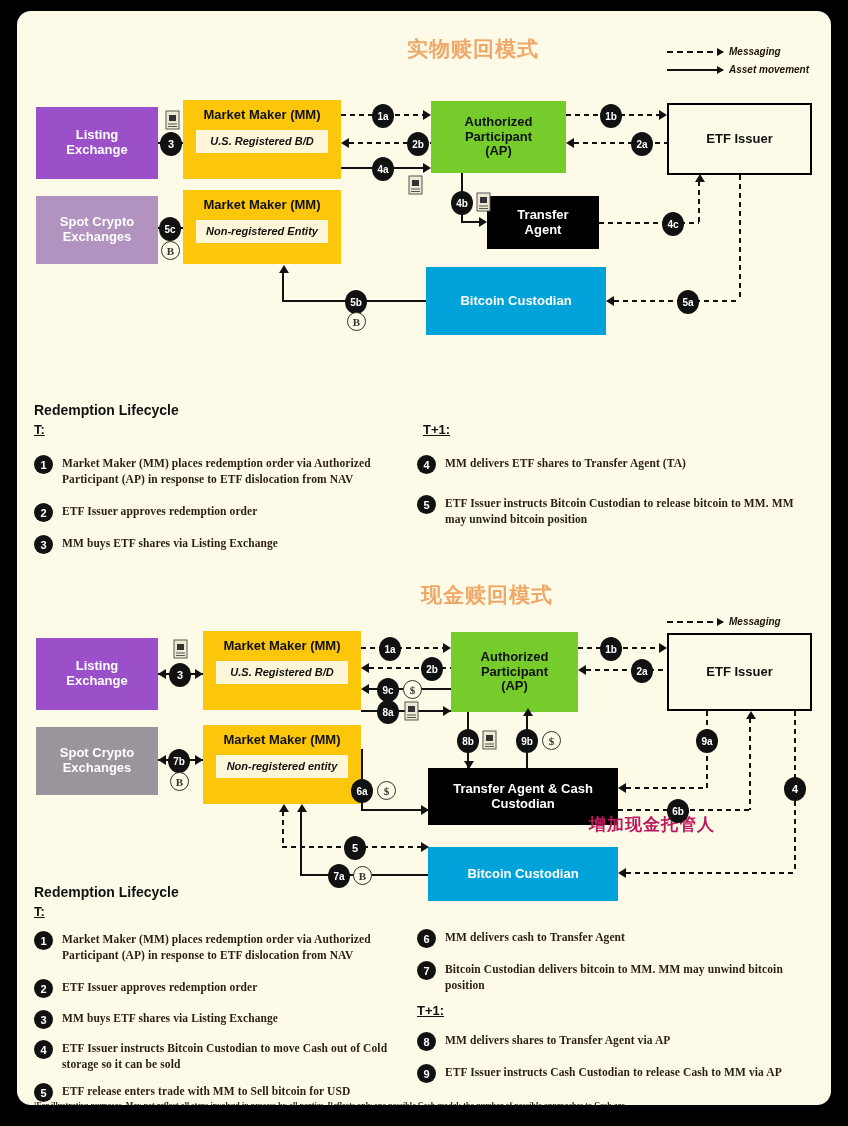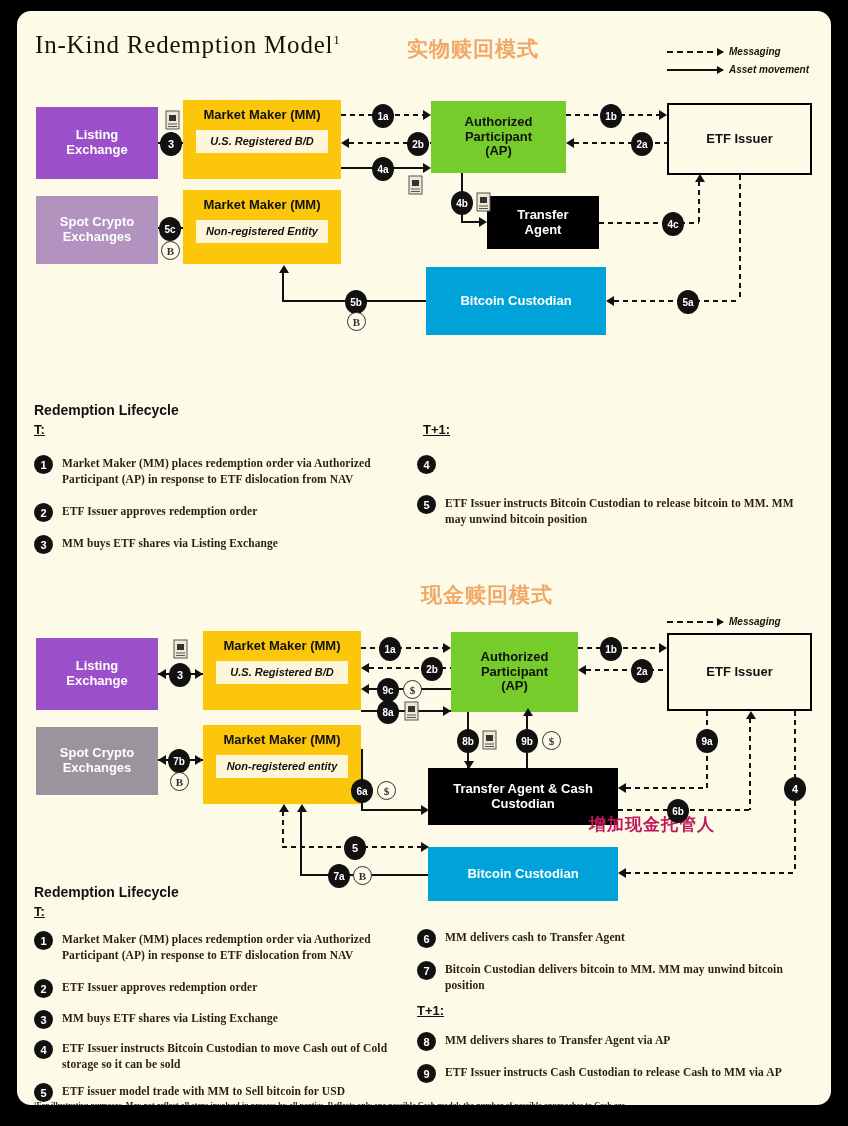--- a/index.html
+++ b/index.html
@@ -155,21 +155,20 @@
     font-family:"DejaVu Sans", sans-serif;
     font-size:17px; font-weight:bold; color:#be185d;
     letter-spacing:1px;
   }
 </style>
 </head>
 <body>
 
 <div class="page">
 
-  <div class="model-title" style="left:18px; top:20px;"><span>In-Kind Redemption Model</span><sup>1</sup></div>
   <div class="model-title-cn" style="left:390px; top:24px;">实物赎回模式</div>
 
   <div class="legend" style="left:650px; top:33px;">
     <div class="legend-row">
       <div class="legend-line dash"></div>
       <div class="legend-label">Messaging</div>
     </div>
     <div class="legend-row">
       <div class="legend-line solid"></div>
       <div class="legend-label">Asset movement</div>
@@ -290,20 +289,21 @@
   <div class="lc-item" style="left:17px; top:492px; width:360px;">
     <div class="lc-num">2</div>
     <div class="lc-text">ETF Issuer approves redemption order</div>
   </div>
   <div class="lc-item" style="left:17px; top:524px; width:360px;">
     <div class="lc-num">3</div>
     <div class="lc-text">MM buys ETF shares via Listing Exchange</div>
   </div>
   <div class="lc-item" style="left:400px; top:444px; width:390px;">
     <div class="lc-num">4</div>
+    <div class="lc-text">MM delivers ETF shares to Transfer Agent (TA)</div>
   </div>
   <div class="lc-item" style="left:400px; top:484px; width:390px;">
     <div class="lc-num">5</div>
     <div class="lc-text">ETF Issuer instructs Bitcoin Custodian to release bitcoin to MM. MM may unwind bitcoin position</div>
   </div>
 
   <div class="model-title-cn" style="left:404px; top:570px;">现金赎回模式</div>
 
   <div class="legend" style="left:650px; top:603px;">
     <div class="legend-row">
@@ -459,21 +459,21 @@
   <div class="lc-item" style="left:17px; top:999px; width:360px;">
     <div class="lc-num">3</div>
     <div class="lc-text">MM buys ETF shares via Listing Exchange</div>
   </div>
   <div class="lc-item" style="left:17px; top:1029px; width:365px;">
     <div class="lc-num">4</div>
     <div class="lc-text">ETF Issuer instructs Bitcoin Custodian to move Cash out of Cold storage so it can be sold</div>
   </div>
   <div class="lc-item" style="left:17px; top:1072px; width:365px;">
     <div class="lc-num">5</div>
-    <div class="lc-text">ETF issuer model trade with MM to Sell bitcoin for USD</div>
+    <div class="lc-text">ETF release enters trade with MM to Sell bitcoin for USD</div>
   </div>
 
   <div class="lc-item" style="left:400px; top:918px; width:390px;">
     <div class="lc-num">6</div>
     <div class="lc-text">MM delivers cash to Transfer Agent</div>
   </div>
   <div class="lc-item" style="left:400px; top:950px; width:390px;">
     <div class="lc-num">7</div>
     <div class="lc-text">Bitcoin Custodian delivers bitcoin to MM. MM may unwind bitcoin position</div>
   </div>

